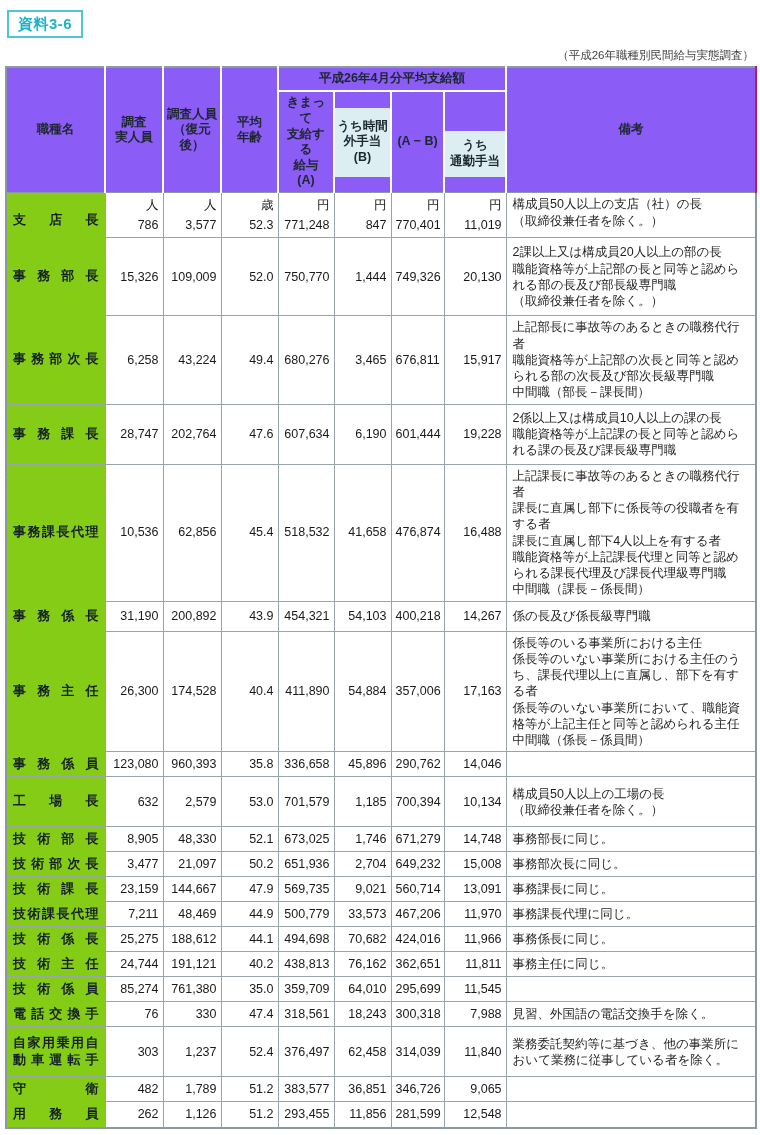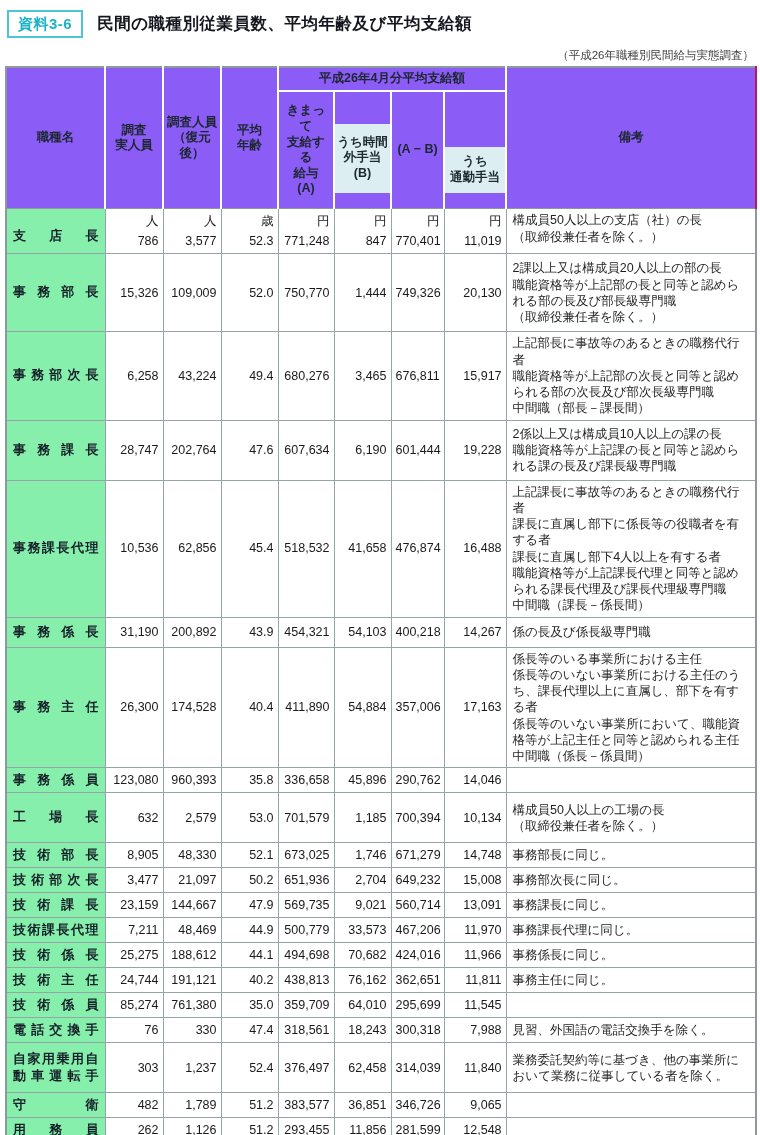--- a/index.html
+++ b/index.html
@@ -66,32 +66,32 @@
   th.pale-wrap { padding: 0; vertical-align: bottom; }
   .pale {
     background: #dceef1;
     width: 100%;
     display: flex;
     align-items: center;
     justify-content: center;
     white-space: pre-line;
     line-height: 1.25;
   }
-  .pale.b { height: 69px; margin-top: 16px; }
+  .pale.b { height: 69px; }
   .pale.c { height: 46px; }
 
   td {
     border: 1px solid #98a5a8;
     font-size: 12.5px;
     vertical-align: middle;
     padding: 2px 4px;
     line-height: 1.3;
   }
   td.name {
-    background: #86efac;
+    background: #84cc16;
     font-weight: 600;
     color: #16202a;
     text-align: justify;
     text-align-last: justify;
     padding: 2px 6px;
     font-size: 13px;
   }
   td.num { text-align: right; padding-right: 4px; white-space: nowrap; }
   td.remark { text-align: left; padding: 3px 6px; white-space: pre-line; font-size: 12.5px; color: #1f1f1f; }
   .unit { text-align: right; margin-bottom: 4px; }
@@ -114,21 +114,20 @@
   tbody tr:first-child td.name   { vertical-align: bottom; padding-bottom: 8px; }
   tbody tr:first-child td.remark { vertical-align: top; }
 </style>
 </head>
 <body>
 
 <div class="page">
 
   <div class="titlebar">
     <span class="doc-label">資料3-6</span>
-    <h1 class="page-title">民間の職種別従業員数、平均年齢及び平均支給額</h1>
   </div>
 
   <div class="subtitle">（平成26年職種別民間給与実態調査）</div>
 
   <table class="salary">
     <colgroup>
       <col class="c-job">
         <col class="c-srv">
         <col class="c-rst">
         <col class="c-age">

